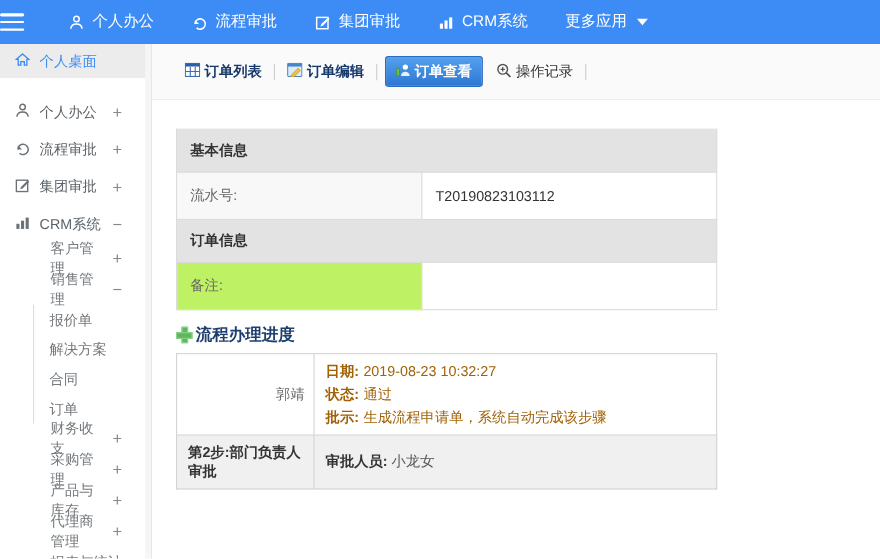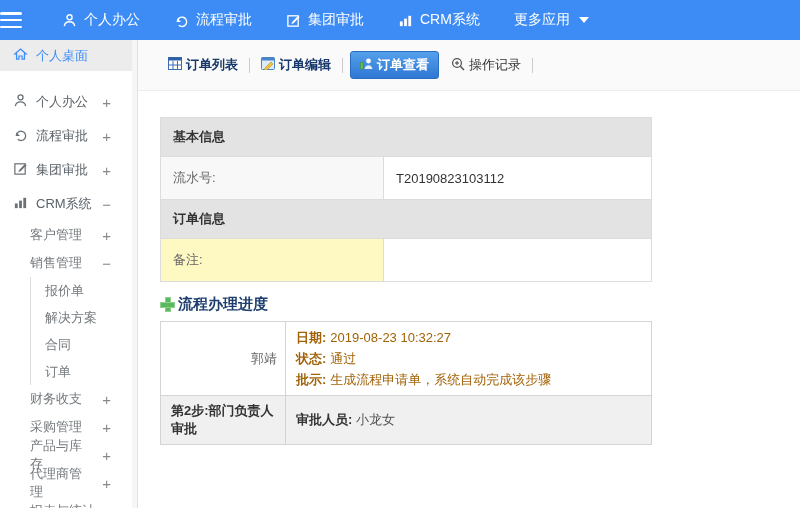--- a/index.html
+++ b/index.html
@@ -20,40 +20,40 @@
   .shell { display:flex; height:468px; }
   .sidebar { width:138px; border-right:1px solid #e2e2e2; background:#fff; overflow:hidden; position:relative; }
   .sidebar:after { content:""; position:absolute; top:0; right:0; width:5px; height:100%; background:#f6f6f6; }
   .side-active { height:31px; display:flex; align-items:center; gap:8px; padding-left:13px;
     background:#ececed; color:#3d8cf5; font-size:13px; cursor:pointer; }
   .side-list { padding-top:14px; }
   .side-item { display:flex; align-items:center; gap:8px; font-size:13px; color:#5a6268; cursor:pointer; }
   .side-item .exp { margin-left:auto; margin-right:26px; color:#888; font-size:15px; }
   .lv1 { height:34px; padding-left:13px; }
   .lv1 svg { flex:0 0 auto; }
-  .lv2 { height:28px; padding-left:30px; color:#74797d; }
+  .lv2 { height:28px; padding-left:46px; color:#74797d; }
   .lv3wrap { margin-left:30px; border-left:1px solid #ddd; }
   .lv3 { height:27px; padding-left:14px; color:#74797d; }
 
   
   .main { flex:1; display:flex; flex-direction:column; background:#fff; }
   .tabbar { height:51px; background:#fafafa; border-bottom:1px solid #ededed; display:flex; align-items:center; padding-left:22px; }
   .tab { display:flex; align-items:center; gap:4px; font-size:13px; padding:4px 8px; cursor:pointer; color:#17386b; font-weight:bold; }
   .tab.plain { color:#333; font-weight:normal; }
   .tab.active { background:linear-gradient(#55a0ec,#2e77d4); color:#fff; border-radius:3px; border:1px solid #2a6cc0; padding:4px 9px; margin:0 4px; }
   .tabdiv { width:1px; height:15px; background:#ccc; margin:0 3px; }
 
   .content { flex:1; padding:26px 13px 0 22px; overflow:hidden; }
 
   table { border-collapse:collapse; width:492px; }
   .info-table td { border:1px solid #dcdcdc; font-size:13px; }
   .sec-head td { background:#e3e3e3; font-weight:bold; color:#333; padding:10px 12px; }
   .lbl { width:223px; background:#f8f8f8; color:#666; padding:12px 12px; }
   .val { background:#fff; color:#333; padding:12px 12px; }
-  .note-lbl { background:#fef9c3; height:42px; }
+  .note-lbl { background:#bef264; height:42px; }
 
   .proc-head { margin:13px 0 7px 0; display:flex; align-items:center; gap:3px; }
   .proc-title { font-size:15px; font-weight:bold; color:#1d3e6e; }
   .proc-table td { border:1px solid #d4d4d4; font-size:13px; vertical-align:middle; }
   .step-row td { background:#f0f0f0; padding:6px 10px; }
   .step-title { font-weight:bold; color:#333; width:125px; }
   .step-appr b { color:#333; }
   .step-appr span { color:#555; }
   .name-cell { text-align:right; padding:6px 8px; color:#666; font-size:15px; width:125px; background:#fff; }
   .detail-cell { padding:5px 10px; background:#fff; }

